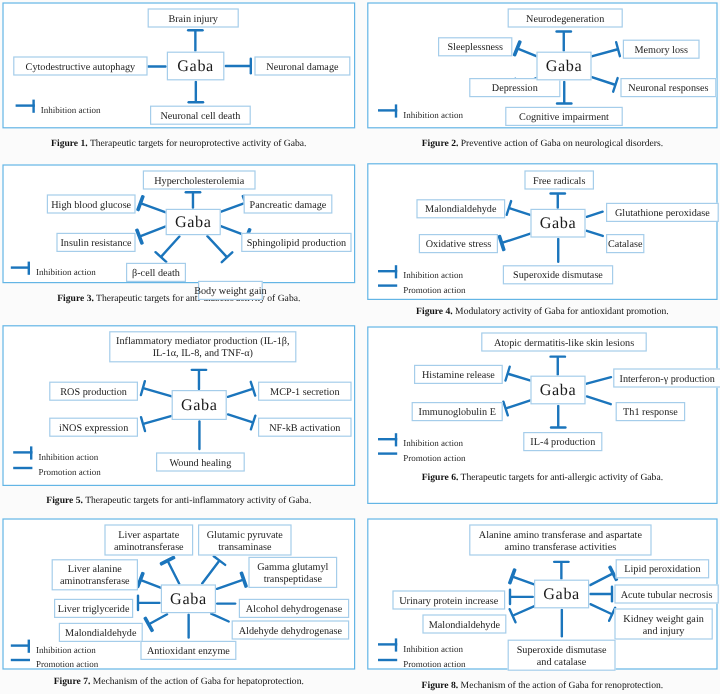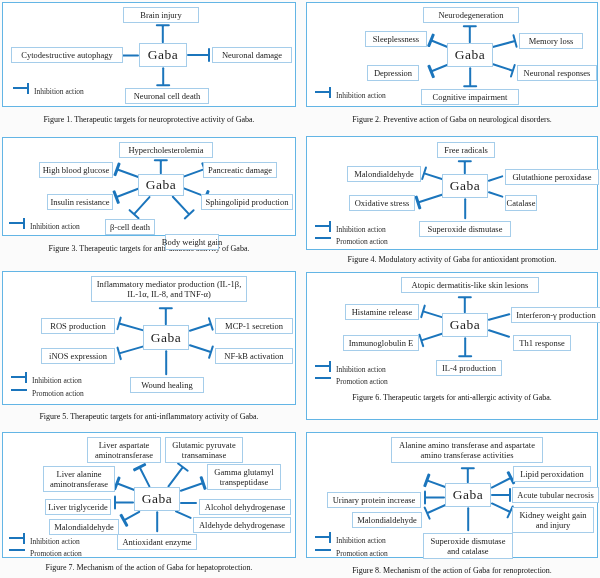--- a/index.html
+++ b/index.html
@@ -22,21 +22,21 @@
         letter-spacing:.5px;color:var(--text)}
   .conn{position:absolute;z-index:1;height:2.4px;margin-top:-1.2px;background:var(--blue);
         transform-origin:left center;border-radius:1px}
   .conn.inhib::after{content:"";position:absolute;right:-1.2px;top:-5.8px;width:2.4px;
         height:14px;background:var(--blue);border-radius:1px}
   .legend{position:absolute;z-index:2;display:flex;gap:5px}
   .lsym{position:relative;display:inline-block;width:16px;height:2.2px;background:var(--blue)}
   .lsym.cap::after{content:"";position:absolute;right:0;top:-4px;width:2.2px;height:10.5px;background:var(--blue)}
   .ltext{font-size:7.5px;color:#2a2a2a}
   .caption{position:absolute;text-align:center;font-size:8px;color:#111}
-  .caption b{font-weight:normal}
+  .caption b{font-weight:bold}
 </style>
 </head>
 <body>
 
 <div class="page">
 
   <div class="panel" style="left:2px;top:2px;width:294px;height:105px">
     <div class="node n1" style="left:120px;top:4px;width:76px">
         <span>Brain injury</span>
       </div>
@@ -68,21 +68,21 @@
   <div class="panel" style="left:306px;top:2px;width:292px;height:105px">
     <div class="node n1" style="left:116px;top:4px;width:96px">
         <span>Neurodegeneration</span>
       </div>
     <div class="node n1" style="left:58px;top:28px;width:62px">
         <span>Sleeplessness</span>
       </div>
     <div class="node n1" style="left:212px;top:30px;width:64px">
         <span>Memory loss</span>
       </div>
-    <div class="node n1" style="left:60px;top:62px;width:52px">
+    <div class="node n1" style="left:84px;top:62px;width:76px">
         <span>Depression</span>
       </div>
     <div class="node n1" style="left:210px;top:62px;width:80px">
         <span>Neuronal responses</span>
       </div>
     <div class="node n1" style="left:114px;top:86px;width:98px">
         <span>Cognitive impairment</span>
       </div>
     <div class="gaba" style="left:140px;top:40px;width:46px;height:24px">
         <span>Gaba</span>

